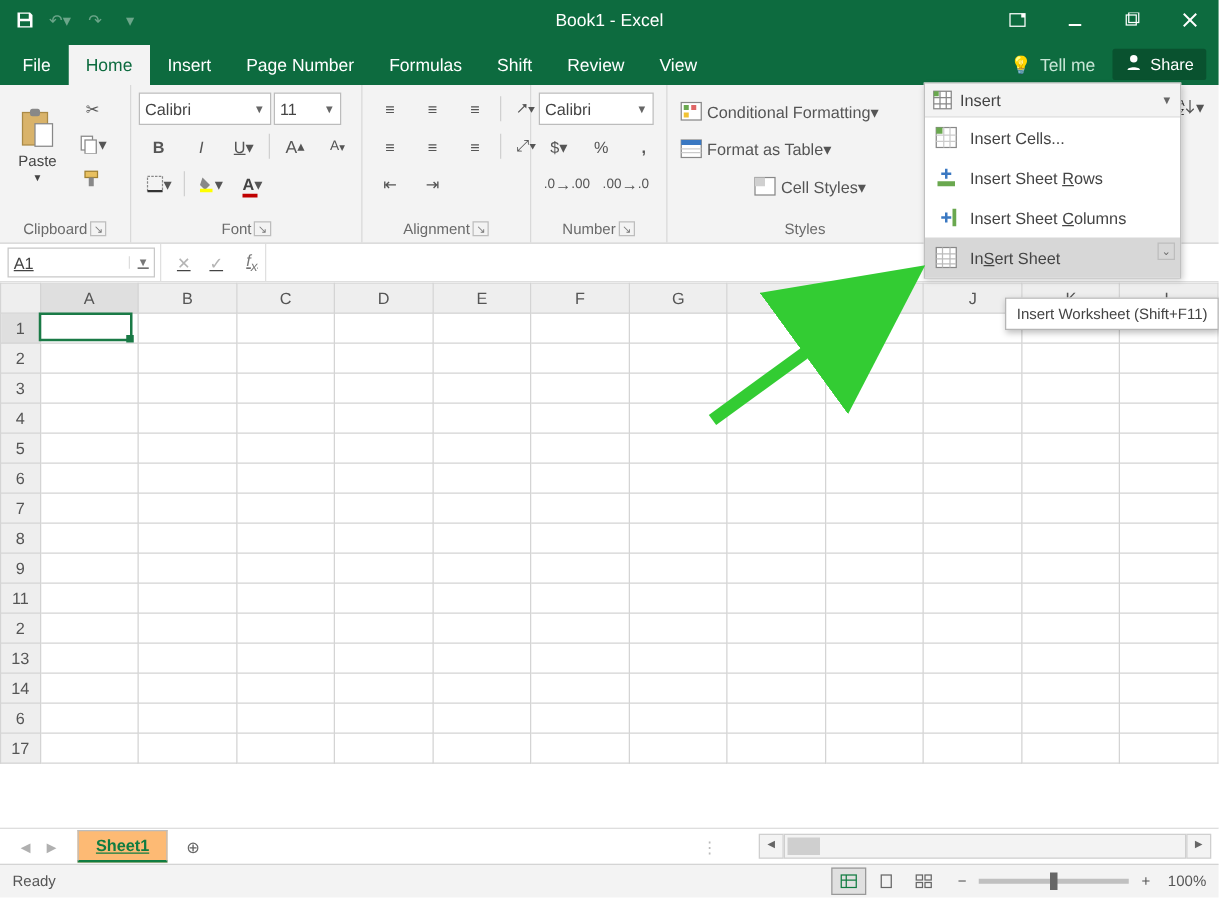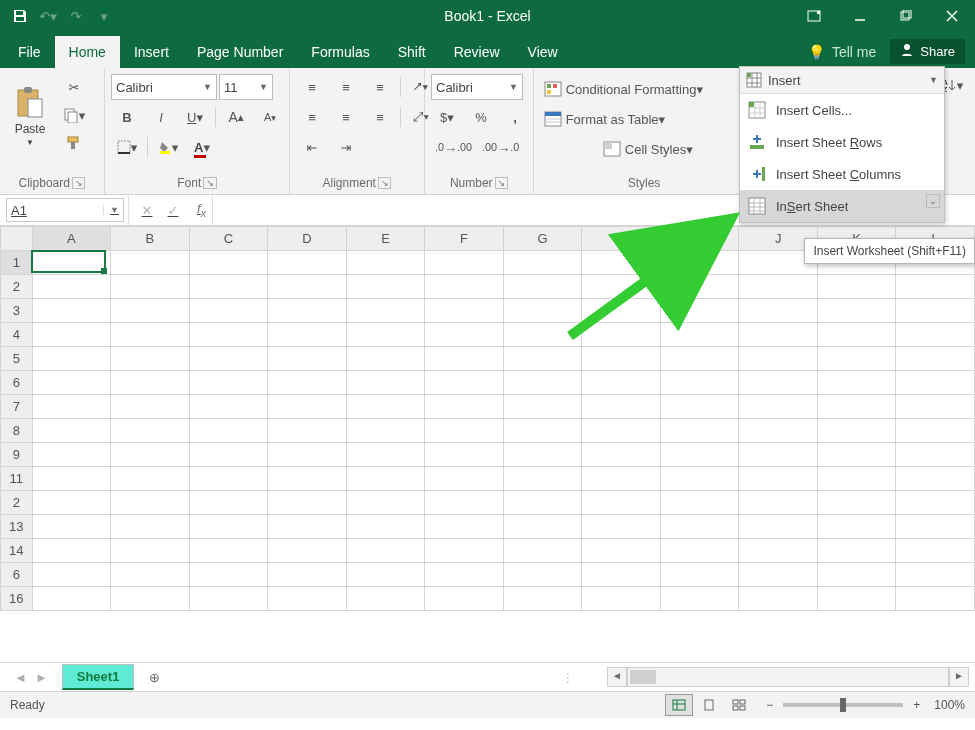--- a/index.html
+++ b/index.html
@@ -120,21 +120,21 @@
     content:""; position:absolute; right:-3px; bottom:-3px; width:6px; height:6px;
     background:#1a7a46;
   }
   
   .sheetbar {
     height: 28px; border-top:1px solid #d4d4d4; display:flex; align-items:center; background:#fff;
   }
   .sheetbar .nav { display:flex; gap:8px; padding:0 14px; color:#b0b0b0;}
   .sheettab {
     border:1px solid #bdbdbd; border-bottom:2px solid #107c41;
-    background:#5eead4; padding:4px 14px; font-weight:bold; color:#107c41;
+    background:#fdba74; padding:4px 14px; font-weight:bold; color:#107c41;text-decoration:underline;
   }
   .sheetadd { width:24px; text-align:center; color:#666; margin-left:8px;}
   .hscroll { flex:1; display:flex; align-items:center; justify-content:flex-end; padding-right:6px; gap:0;}
   .hscroll .track {
     width:320px; height:18px; border:1px solid #cfcfcf; background:#f3f3f3; display:flex; align-items:center;
   }
   .hscroll .thumb { width:26px; height:14px; background:#cfcfcf; margin:0 2px;}
   .hscroll .arrow { width:18px; height:18px; border:1px solid #cfcfcf; background:#f3f3f3; text-align:center; font-size:10px; line-height:16px; color:#666;}
   
   .status {
@@ -698,21 +698,21 @@
           <td></td>
           <td></td>
           <td></td>
           <td></td>
           <td></td>
           <td></td>
           <td></td>
           <td></td>
         </tr>
         <tr>
-          <th class="rh ">16</th>
+          <th class="rh ">17</th>
           <td></td>
           <td></td>
           <td></td>
           <td></td>
           <td></td>
           <td></td>
           <td></td>
           <td></td>
           <td></td>
           <td></td>

